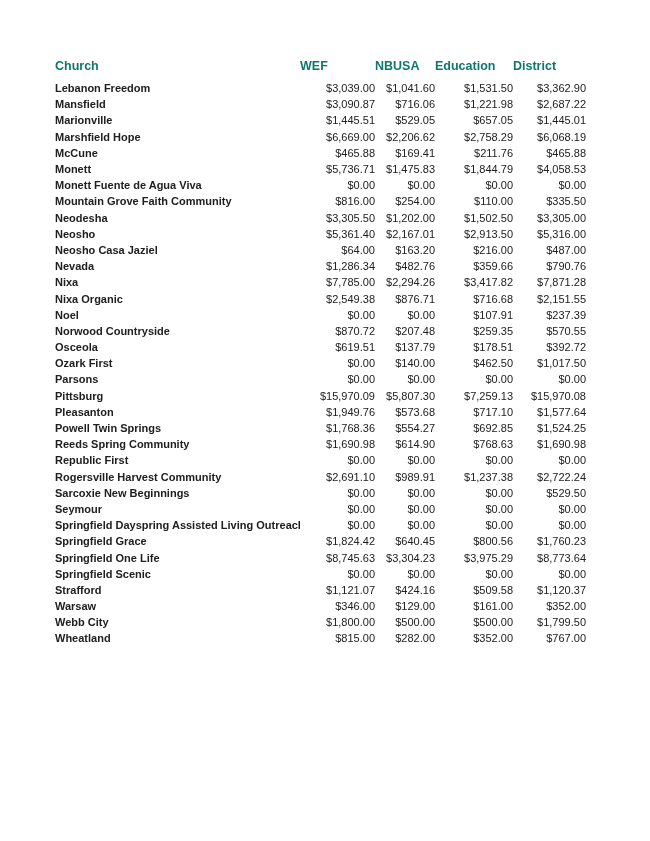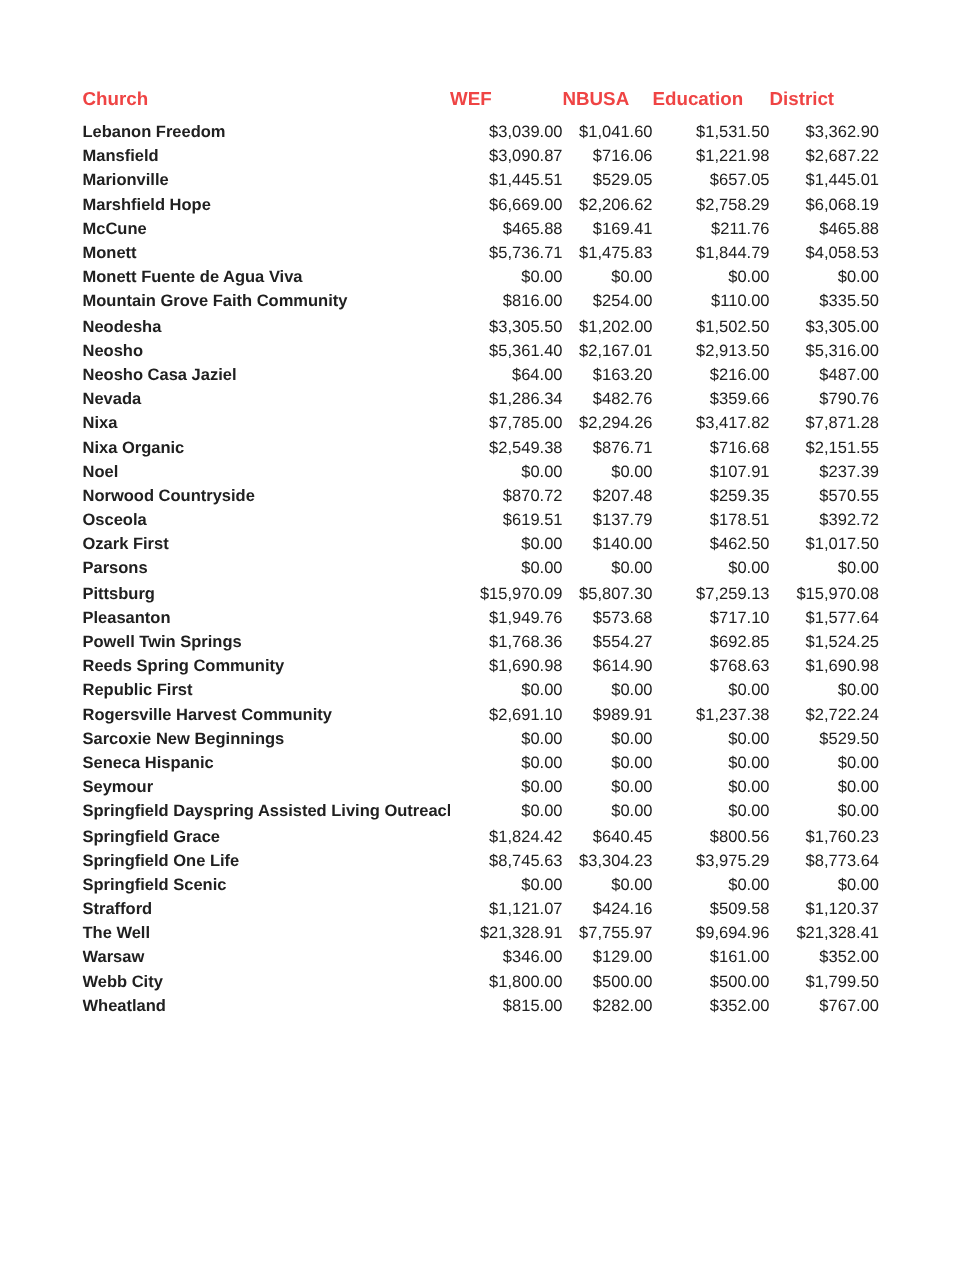--- a/index.html
+++ b/index.html
@@ -28,21 +28,21 @@
   }
   table.report col.c-church    { width: 245px; }
   table.report col.c-wef       { width: 75px; }
   table.report col.c-nbusa     { width: 60px; }
   table.report col.c-education { width: 78px; }
   table.report col.c-district  { width: 73px; }
 
   table.report th {
     font-size: 12.5px;
     font-weight: bold;
-    color: #ef4444;
+    color: #0f766e;
     height: 21px;
     padding: 0;
     vertical-align: top;
     white-space: nowrap;
   }
   table.report th.col-church { text-align: left; }
   table.report th.num-head   { text-align: left; }
 
   table.report td {
     font-size: 11px;
@@ -253,27 +253,20 @@
           <td class="num">$2,722.24</td>
         </tr>
         <tr>
           <td class="col-church">Sarcoxie New Beginnings</td>
           <td class="num">$0.00</td>
           <td class="num">$0.00</td>
           <td class="num">$0.00</td>
           <td class="num">$529.50</td>
         </tr>
         <tr>
-          <td class="col-church">Seneca Hispanic</td>
-          <td class="num">$0.00</td>
-          <td class="num">$0.00</td>
-          <td class="num">$0.00</td>
-          <td class="num">$0.00</td>
-        </tr>
-        <tr>
           <td class="col-church">Seymour</td>
           <td class="num">$0.00</td>
           <td class="num">$0.00</td>
           <td class="num">$0.00</td>
           <td class="num">$0.00</td>
         </tr>
         <tr>
           <td class="col-church">Springfield Dayspring Assisted Living Outreach</td>
           <td class="num">$0.00</td>
           <td class="num">$0.00</td>
@@ -302,27 +295,20 @@
           <td class="num">$0.00</td>
         </tr>
         <tr>
           <td class="col-church">Strafford</td>
           <td class="num">$1,121.07</td>
           <td class="num">$424.16</td>
           <td class="num">$509.58</td>
           <td class="num">$1,120.37</td>
         </tr>
         <tr>
-          <td class="col-church">The Well</td>
-          <td class="num">$21,328.91</td>
-          <td class="num">$7,755.97</td>
-          <td class="num">$9,694.96</td>
-          <td class="num">$21,328.41</td>
-        </tr>
-        <tr>
           <td class="col-church">Warsaw</td>
           <td class="num">$346.00</td>
           <td class="num">$129.00</td>
           <td class="num">$161.00</td>
           <td class="num">$352.00</td>
         </tr>
         <tr>
           <td class="col-church">Webb City</td>
           <td class="num">$1,800.00</td>
           <td class="num">$500.00</td>

